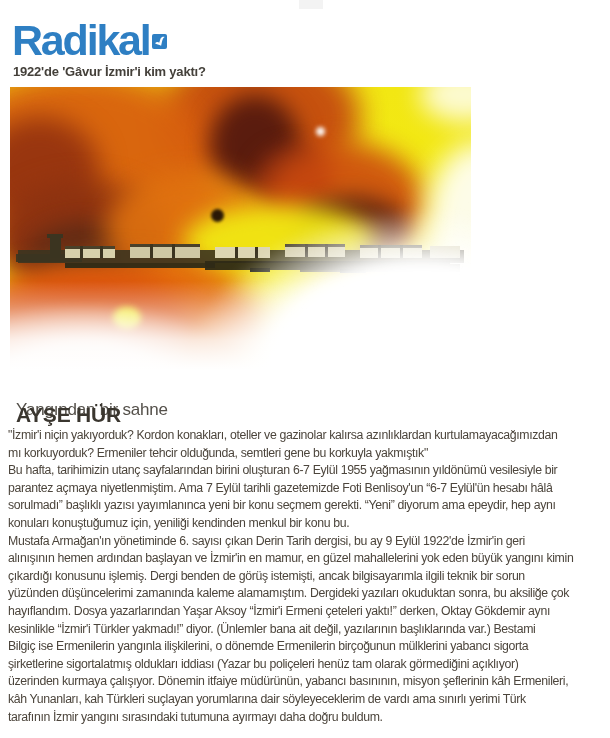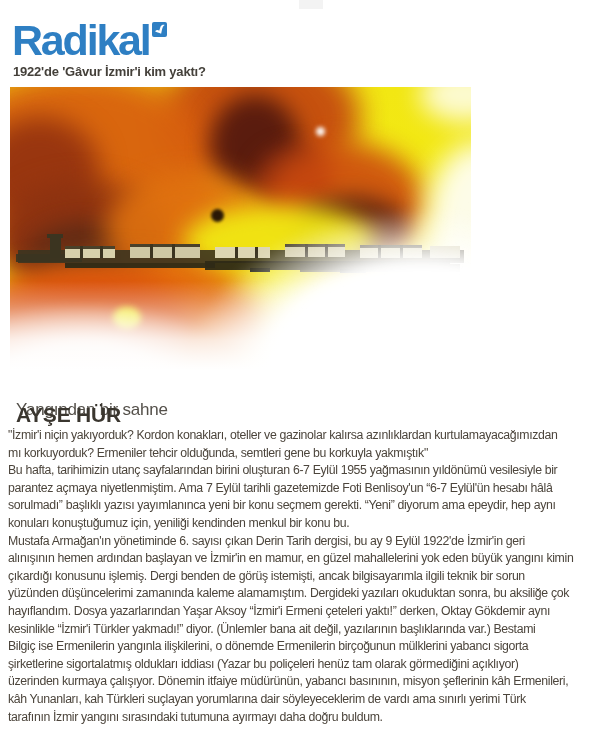--- a/index.html
+++ b/index.html
@@ -12,21 +12,21 @@
     overflow: hidden;
     font-family: "Liberation Sans", sans-serif;
   }
   .artifact-top {
     position: absolute; left: 299px; top: 0; width: 24px; height: 9px;
     background: #f3f3f3;
   }
   
   .logo {
     position: absolute; left: 12px; top: 21px;
-    display: flex; align-items: flex-start;
+    display: flex; align-items: center;
   }
   .logo-text {
     font-size: 43px; font-weight: bold; line-height: 0.92;
     color: #2e7fc3; letter-spacing: -2.2px;
   }
   .logo-bird {
     display: inline-block; width: 15px; height: 15px; margin-left: 2px; margin-top: 1px;
     background: #2e7fc3; border-radius: 2px;
   }
   .logo-bird svg { display: block; width: 15px; height: 15px; }

